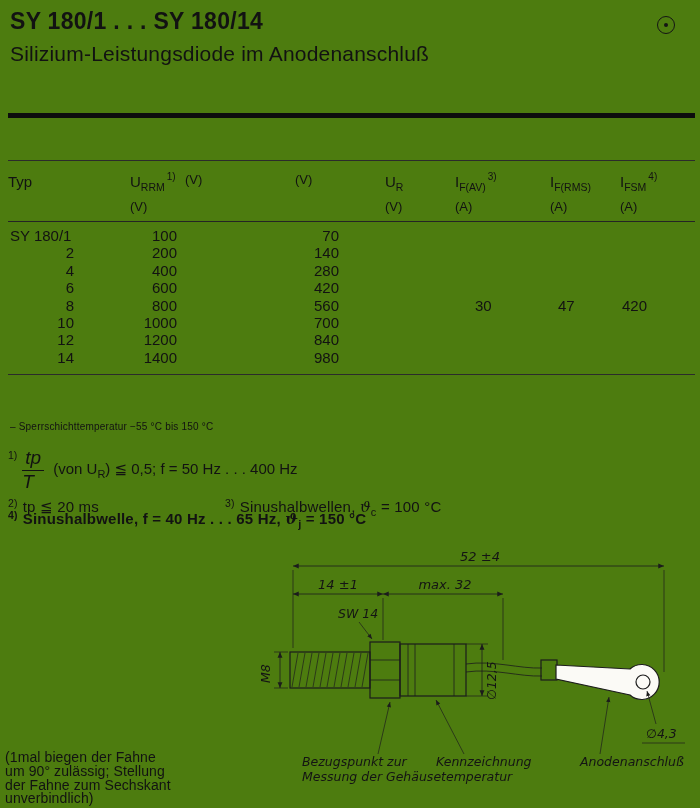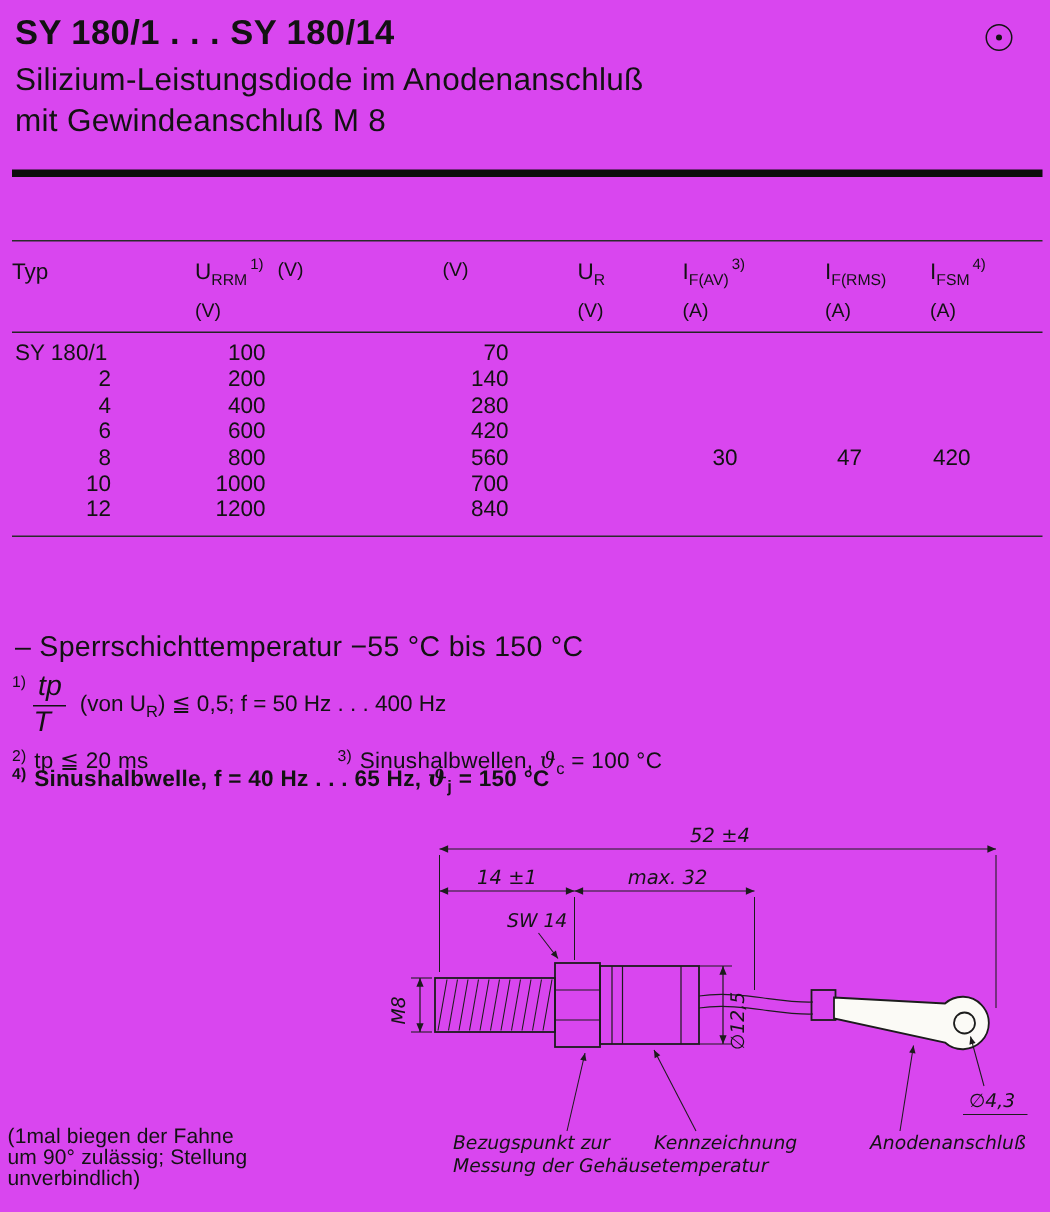--- a/index.html
+++ b/index.html
@@ -1,17 +1,17 @@
 <!DOCTYPE html>
 <html><head>
 <meta charset="utf-8">
 <style>
   * { margin:0; padding:0; box-sizing:border-box; }
   body { background:#e9e8e4; font-family:"Liberation Sans","DejaVu Sans",sans-serif; }
-  .page { position:relative; width:700px; height:808px; background:#d946ef; color:#121212; overflow:hidden; }
+  .page { position:relative; width:700px; height:808px; background:#4d7c0f; color:#121212; overflow:hidden; }
   .abs { position:absolute; }
 
   .title { left:10px; top:8px; font-size:23px; font-weight:bold; letter-spacing:.3px; }
   .subtitle { left:10px; top:40px; font-size:21px; font-weight:500; line-height:27px; letter-spacing:.2px; }
   .rule-thick { left:8px; top:113px; width:687px; height:4.5px; background:#0d0d0d; }
 
   .pagemark { left:657px; top:16px; width:18px; height:18px; border:1.7px solid #141414; border-radius:50%; }
   .pagemark::after { content:""; position:absolute; left:50%; top:50%; width:4px; height:4px; margin:-2px 0 0 -2px; border-radius:50%; background:#141414; }
 
   
@@ -29,21 +29,21 @@
   .c-urrm { width:55px;  text-align:right; padding-right:8px; }
   .c-ursm { width:110px; }
   .c-urwm { width:90px;  text-align:right; padding-right:46px; }
   .c-ur   { width:70px; }
   .c-ifav { width:95px;  text-align:left; padding-left:20px; }
   .c-ifrms{ width:70px;  text-align:left; padding-left:8px; }
   .c-ifsm { width:72px;  text-align:left; padding-left:2px; }
   .tbody .trow:nth-child(1) .c-typ { text-align:left; padding:0 0 0 2px; }
 
   
-  .note { font-size:19px; letter-spacing:.2px; }
+  .note { font-size:10px; letter-spacing:.2px; }
   .noteflex { display:flex; align-items:center; font-size:15px; }
   .fnsup { font-size:10.5px; position:relative; top:-5px; margin-right:5px; }
   .noteflex .fnsup { align-self:flex-start; top:1px; }
   .frac { display:inline-block; text-align:left; line-height:1.1; font-size:19px; font-style:italic; margin-right:9px; }
   .frac .num { display:block; border-bottom:1.3px solid #121212; padding:0 3px 1px; }
   .frac .den { display:block; padding-top:1px; }
   .nsub { font-size:11px; }
   .sym { font-style:italic; font-family:"DejaVu Serif",serif; }
 
   .sidenote { left:5px; top:751px; font-size:14px; line-height:13.8px; letter-spacing:.1px; }
@@ -59,21 +59,20 @@
 </style>
 </head>
 <body>
 
 <div class="page">
 
   <h1 class="abs title">SY 180/1 . . . SY 180/14</h1>
   <div class="abs pagemark"></div>
   <div class="abs subtitle">
     <div>Silizium-Leistungsdiode im Anodenanschluß</div>
-    <div>mit Gewindeanschluß M 8</div>
   </div>
   <div class="abs rule-thick"></div>
 
   <div class="abs datatable">
     <div class="thead">
       <div class="hcell c-typ">
         <div class="hsym"><span>Typ</span><sub></sub><sup></sup></div>
         <div class="hunit"></div>
       </div>
       <div class="hcell c-urrm">
@@ -163,20 +162,30 @@
         <div class="cell c-ur"></div>
         <div class="cell c-ifav"></div>
         <div class="cell c-ifrms"></div>
         <div class="cell c-ifsm"></div>
       </div>
       <div class="trow">
         <div class="cell c-typ">12</div>
         <div class="cell c-urrm">1200</div>
         <div class="cell c-ursm"></div>
         <div class="cell c-urwm">840</div>
+        <div class="cell c-ur"></div>
+        <div class="cell c-ifav"></div>
+        <div class="cell c-ifrms"></div>
+        <div class="cell c-ifsm"></div>
+      </div>
+      <div class="trow">
+        <div class="cell c-typ">14</div>
+        <div class="cell c-urrm">1400</div>
+        <div class="cell c-ursm"></div>
+        <div class="cell c-urwm">980</div>
         <div class="cell c-ur"></div>
         <div class="cell c-ifav"></div>
         <div class="cell c-ifrms"></div>
         <div class="cell c-ifsm"></div>
       </div>
     </div>
   </div>
 
   <div class="abs note" style="left:10px; top:421px;">– Sperrschichttemperatur  −55 °C bis 150 °C</div>
 
@@ -297,16 +306,17 @@
 
     <text class="dlbl" x="44" y="218">Bezugspunkt zur</text>
     <text class="dlbl" x="44" y="233">Messung der Gehäusetemperatur</text>
     <text class="dlbl" x="178" y="218">Kennzeichnung</text>
     <text class="dlbl" x="322" y="218">Anodenanschluß</text>
   </svg>
 
   <div class="abs sidenote">
     <div>(1mal biegen der Fahne</div>
     <div>um 90° zulässig; Stellung</div>
+    <div>der Fahne zum Sechskant</div>
     <div>unverbindlich)</div>
   </div>
 
 </div>
 
 </body></html>

